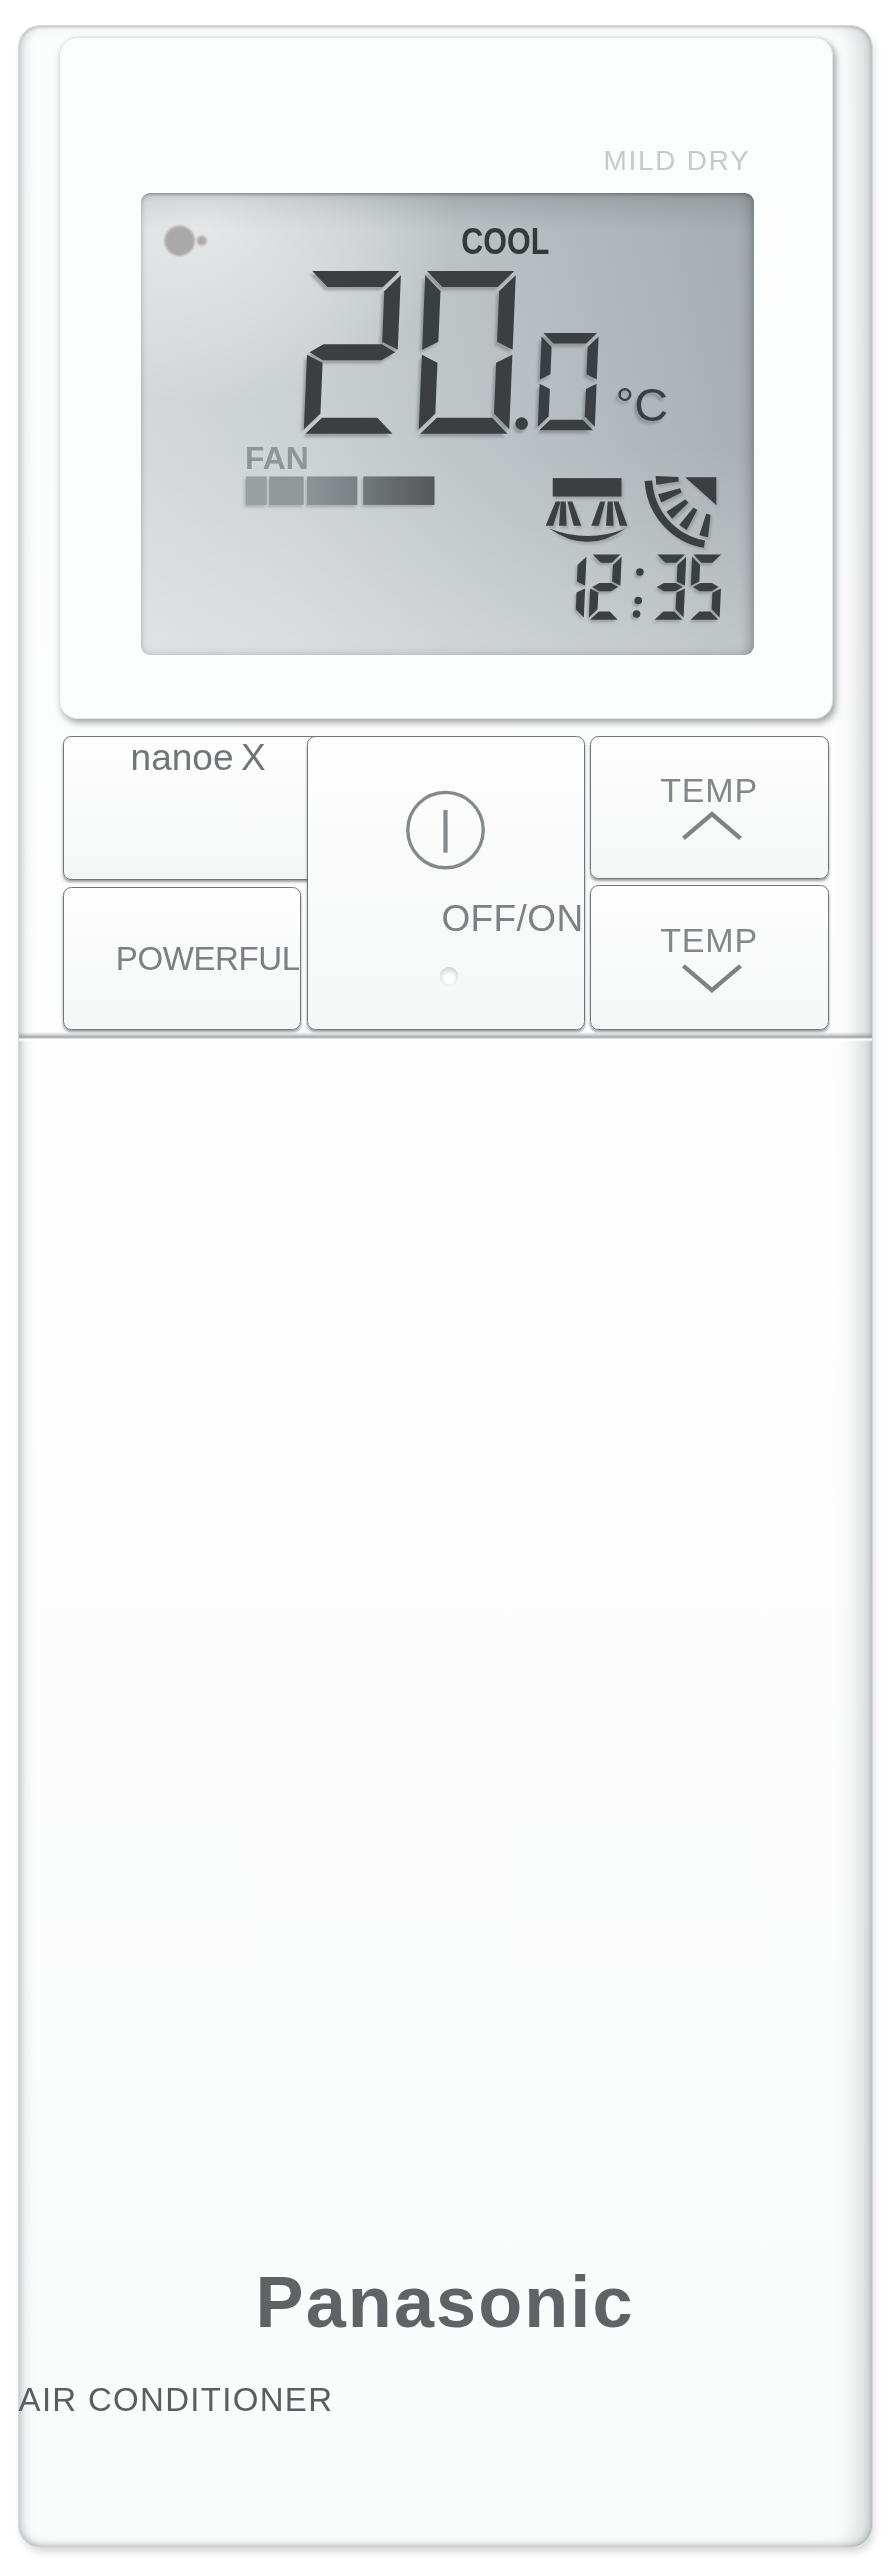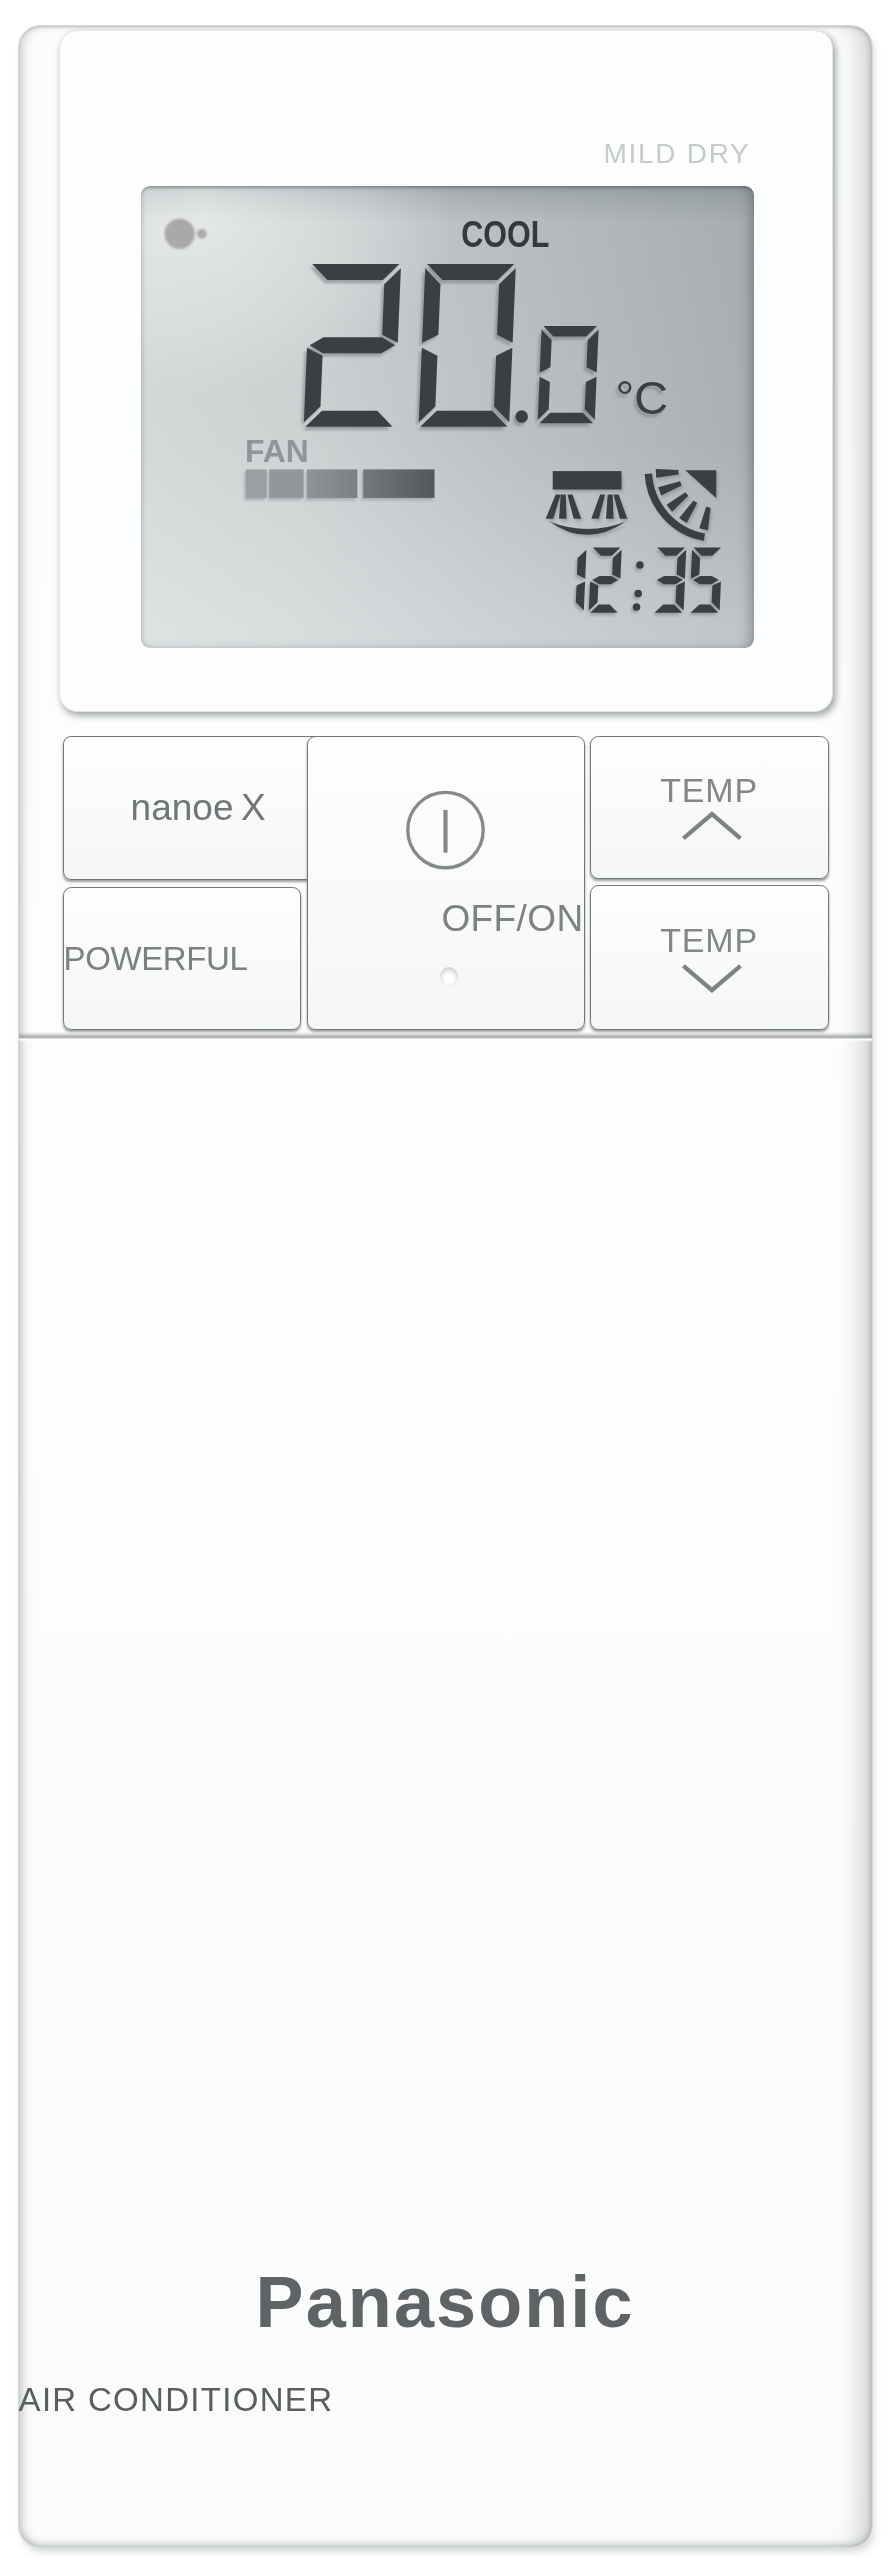--- a/index.html
+++ b/index.html
@@ -10,21 +10,21 @@
 <div class="abs" style="left:17.6px;top:25px;width:855px;height:2523px;border-radius:22px;
 background:linear-gradient(180deg,#fbfcfc 0%,#fdfdfd 50%,#fafbfb 100%);
 border:0.8px solid #d7d9da;box-sizing:border-box;
 box-shadow:inset 0 2.5px 3.4px -1.7px rgba(125,131,135,0.55),
 inset 0 -5px 7.5px -3.4px rgba(130,137,141,0.5),
 inset 8.4px 0 11px -5.9px rgba(132,139,143,0.45),
 inset -5px 0 6.7px -4.2px rgba(135,142,146,0.4),
 inset -25px 0 23.5px -15px rgba(128,136,140,0.38),
 2.5px 5.9px 8.4px -3.4px rgba(128,133,136,0.38);">
 
-  <div class="abs" style="left:40px;top:4px;width:774px;height:682px;border-radius:18.5px;
+  <div class="abs" style="left:40px;top:11px;width:774px;height:682px;border-radius:18.5px;
   background:#fcfdfd;border:0.8px solid #e2e4e5;box-sizing:border-box;
   box-shadow:2.5px 3.4px 5.9px rgba(120,126,129,0.65);">
 
     <div class="abs" style="left:544px;top:107px;font-size:28px;letter-spacing:1.7px;
     color:#c7cacb;text-align:left;white-space:nowrap">MILD DRY</div>
 
     <div class="abs" style="left:81px;top:155px;width:613px;height:462px;border-radius:9px;
     background:radial-gradient(ellipse 352px 252px at 10% 6%,rgba(255,255,255,0.50) 0%,rgba(255,255,255,0.22) 45%,rgba(255,255,255,0) 72%),
     linear-gradient(180deg,rgba(84,95,101,0.28) 0%,rgba(84,95,101,0.06) 8%,rgba(120,130,136,0) 55%,rgba(255,255,255,0.28) 97%),
     linear-gradient(97deg,#d6dadb 0%,#ccd1d2 30%,#bac0c3 62%,#a7aeb1 100%);
@@ -116,28 +116,28 @@
             <polygon points="691.6,471.6 690.1,506.3 680.5,496.3 681.4,476.6" fill="#3b3f42"></polygon>
             <polygon points="655.5,509.0 688.5,509.0 678.9,499.0 665.9,499.0" fill="#3b3f42"></polygon>
           </g>
         </svg>
     </div>
   </div>
 
   <div class="abs" style="left:44px;top:710px;width:271px;height:144px;border-radius:8px;
   background:linear-gradient(180deg,#fefefe,#f5f6f6);border:1.7px solid #6f7578;box-sizing:border-box;
   box-shadow:0 2.5px 2.5px -0.8px rgba(60,66,70,0.5);
-  display:flex;align-items:center;justify-content:center">
+  display:flex;align-items:flex-start;justify-content:center">
     <span style="font-size:37px;color:#6f7578">nanoe X</span>
   </div>
 
   <div class="abs" style="left:44px;top:861px;width:238px;height:143px;border-radius:8.4px;
   background:linear-gradient(180deg,#fefefe,#f5f6f6);border:1.7px solid #6f7578;box-sizing:border-box;
   box-shadow:0 2.5px 2.5px -0.8px rgba(60,66,70,0.5);
-  display:flex;align-items:center;justify-content:flex-start">
+  display:flex;align-items:center;justify-content:flex-end">
     <span style="font-size:33px;letter-spacing:-0.4px;color:#7b8083">POWERFUL</span>
   </div>
 
   <div class="abs" style="left:288px;top:710px;width:278px;height:294px;border-radius:8.4px;
   background:linear-gradient(180deg,#fefefe,#f5f6f6);border:1.7px solid #6f7578;box-sizing:border-box;
   box-shadow:0 2.5px 2.5px -0.8px rgba(60,66,70,0.5);">
 
     <svg width="275" height="290" viewBox="0 0 328 346" style="position:absolute;left:0;top:0">
       <circle cx="164" cy="111" r="45" fill="none" stroke="#84898c" stroke-width="4"></circle>
       <line x1="164" y1="87" x2="164" y2="138" stroke="#84898c" stroke-width="5"></line>

